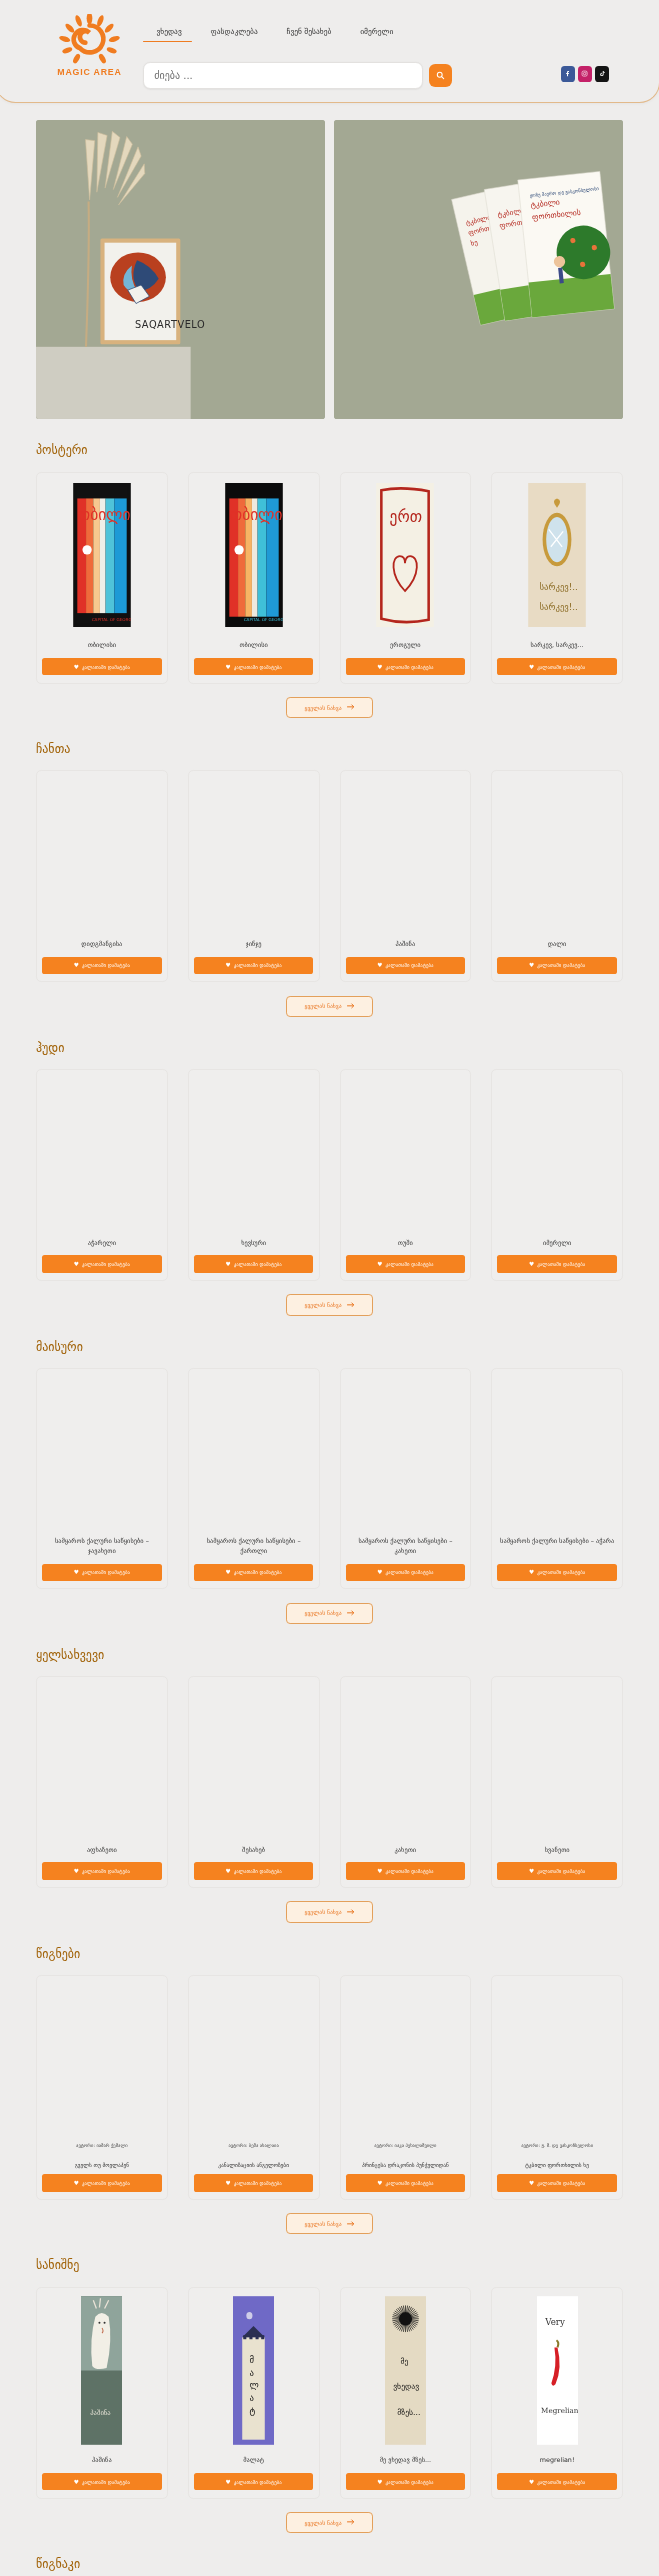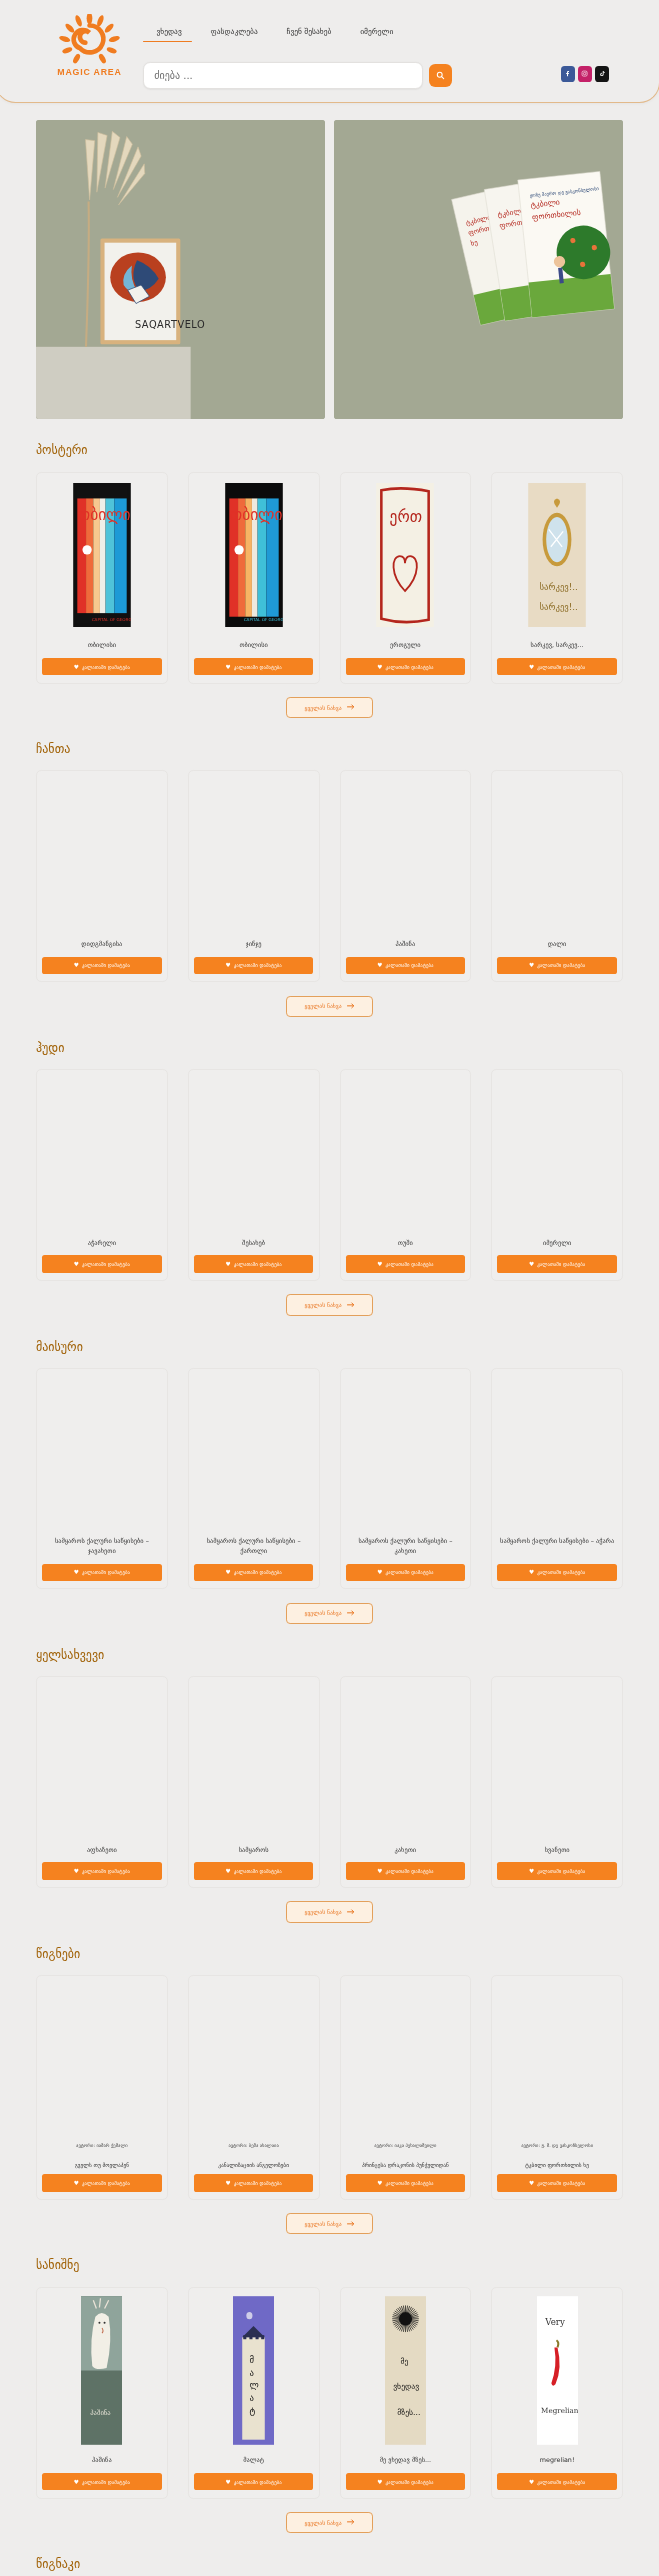--- a/index.html
+++ b/index.html
@@ -516,21 +516,21 @@
         <div class="card">
           <div class="card-img tall"></div>
           <div class="card-name">აჭარელი</div>
           <button class="cart-btn">
             <span class="h">♥</span>
             <span>კალათაში დამატება</span>
           </button>
         </div>
         <div class="card">
           <div class="card-img tall"></div>
-          <div class="card-name">შესახებ</div>
+          <div class="card-name">ხევსური</div>
           <button class="cart-btn">
             <span class="h">♥</span>
             <span>კალათაში დამატება</span>
           </button>
         </div>
         <div class="card">
           <div class="card-img tall"></div>
           <div class="card-name">თუში</div>
           <button class="cart-btn">
             <span class="h">♥</span>
@@ -606,21 +606,21 @@
         <div class="card">
           <div class="card-img tall"></div>
           <div class="card-name">აფხაზეთი</div>
           <button class="cart-btn">
             <span class="h">♥</span>
             <span>კალათაში დამატება</span>
           </button>
         </div>
         <div class="card">
           <div class="card-img tall"></div>
-          <div class="card-name">სამყაროს</div>
+          <div class="card-name">შესახებ</div>
           <button class="cart-btn">
             <span class="h">♥</span>
             <span>კალათაში დამატება</span>
           </button>
         </div>
         <div class="card">
           <div class="card-img tall"></div>
           <div class="card-name">კახეთი</div>
           <button class="cart-btn">
             <span class="h">♥</span>

